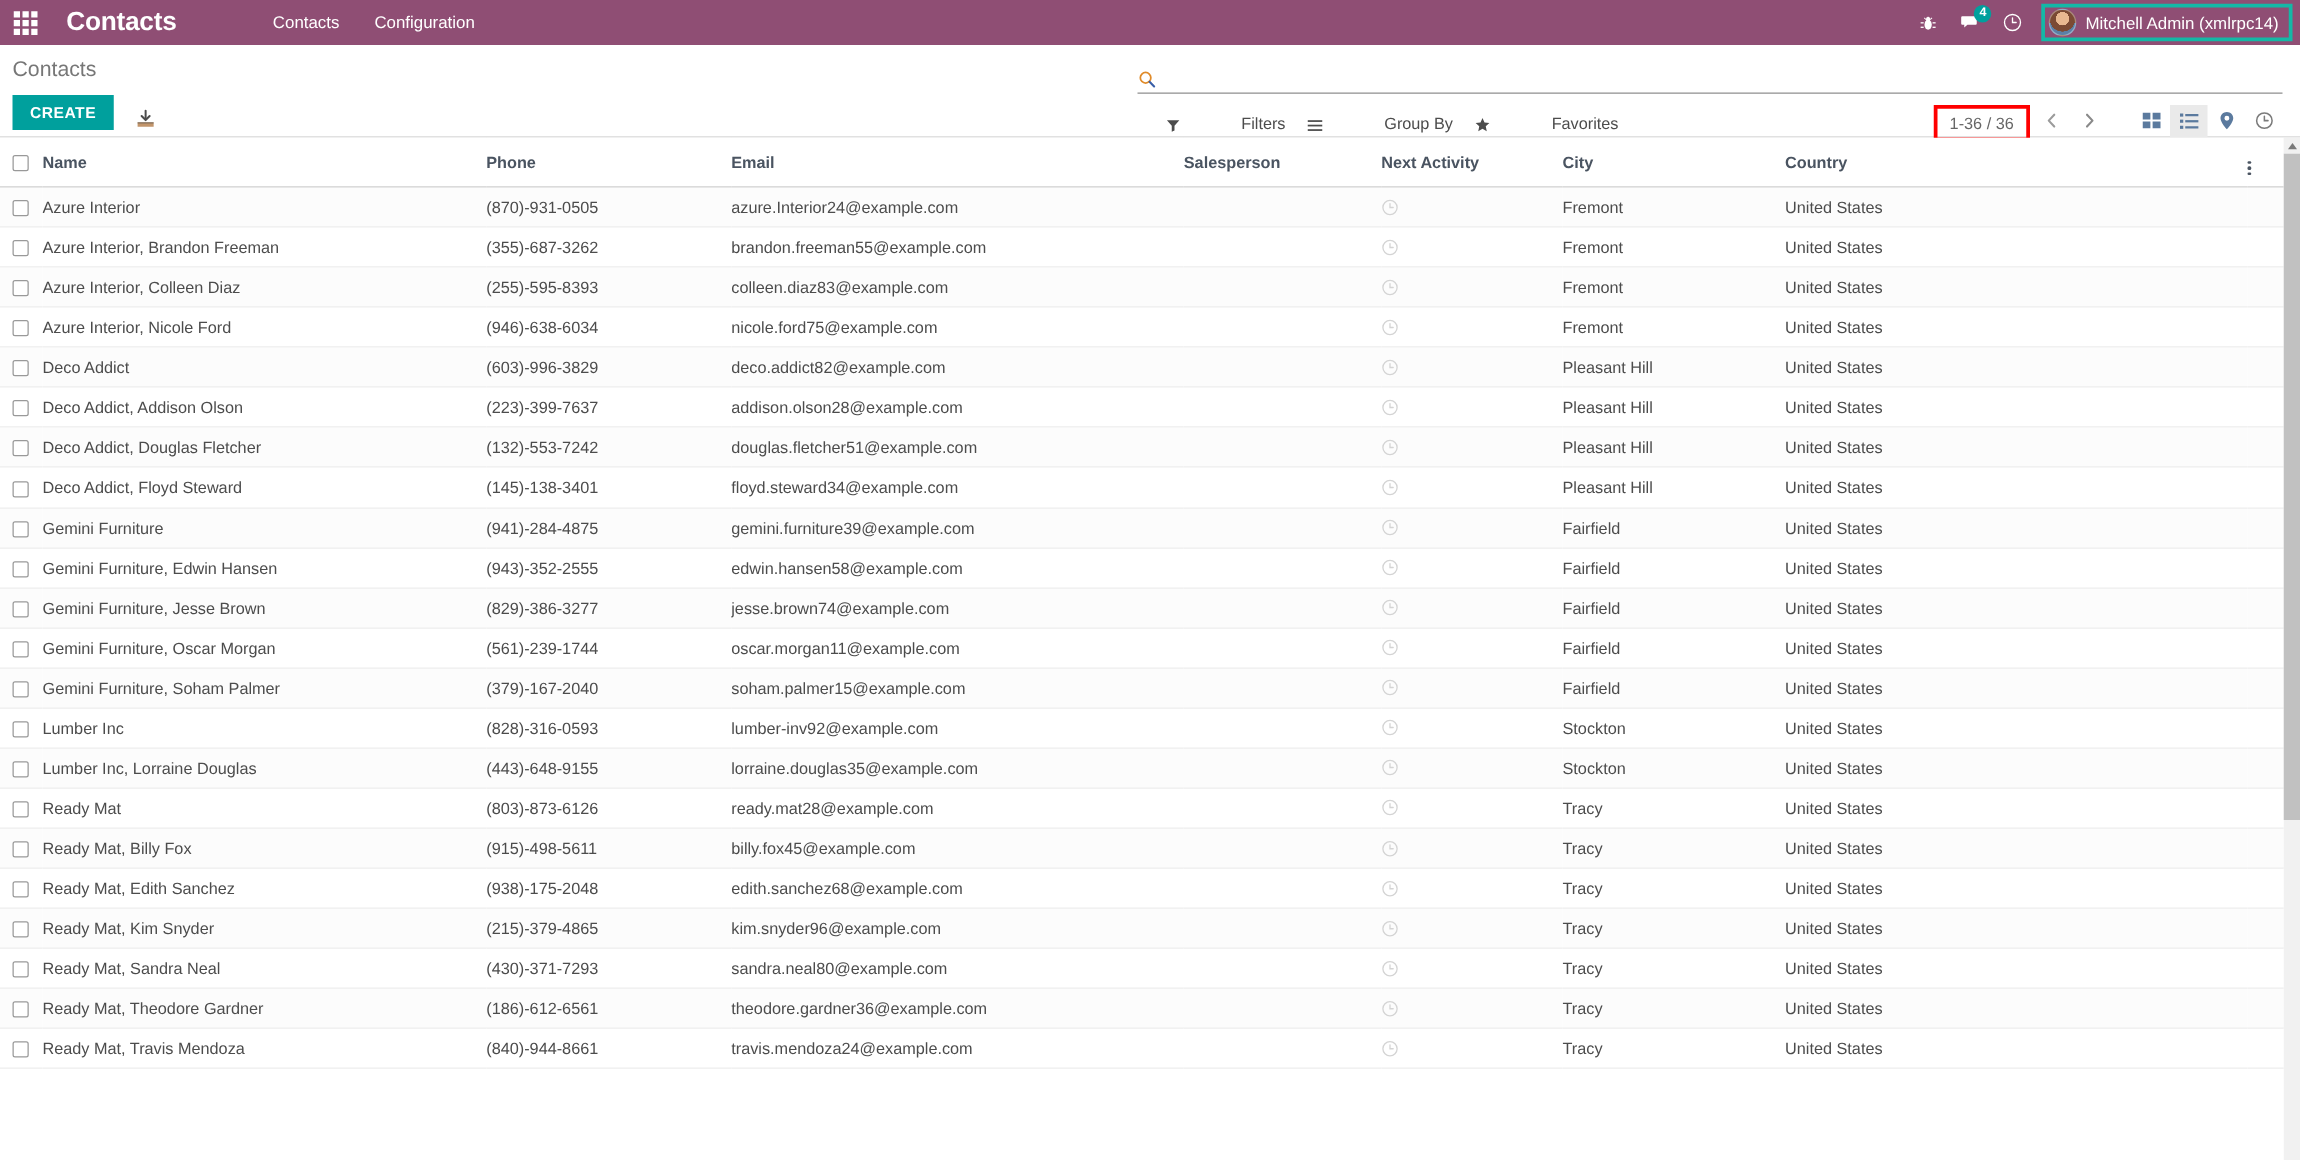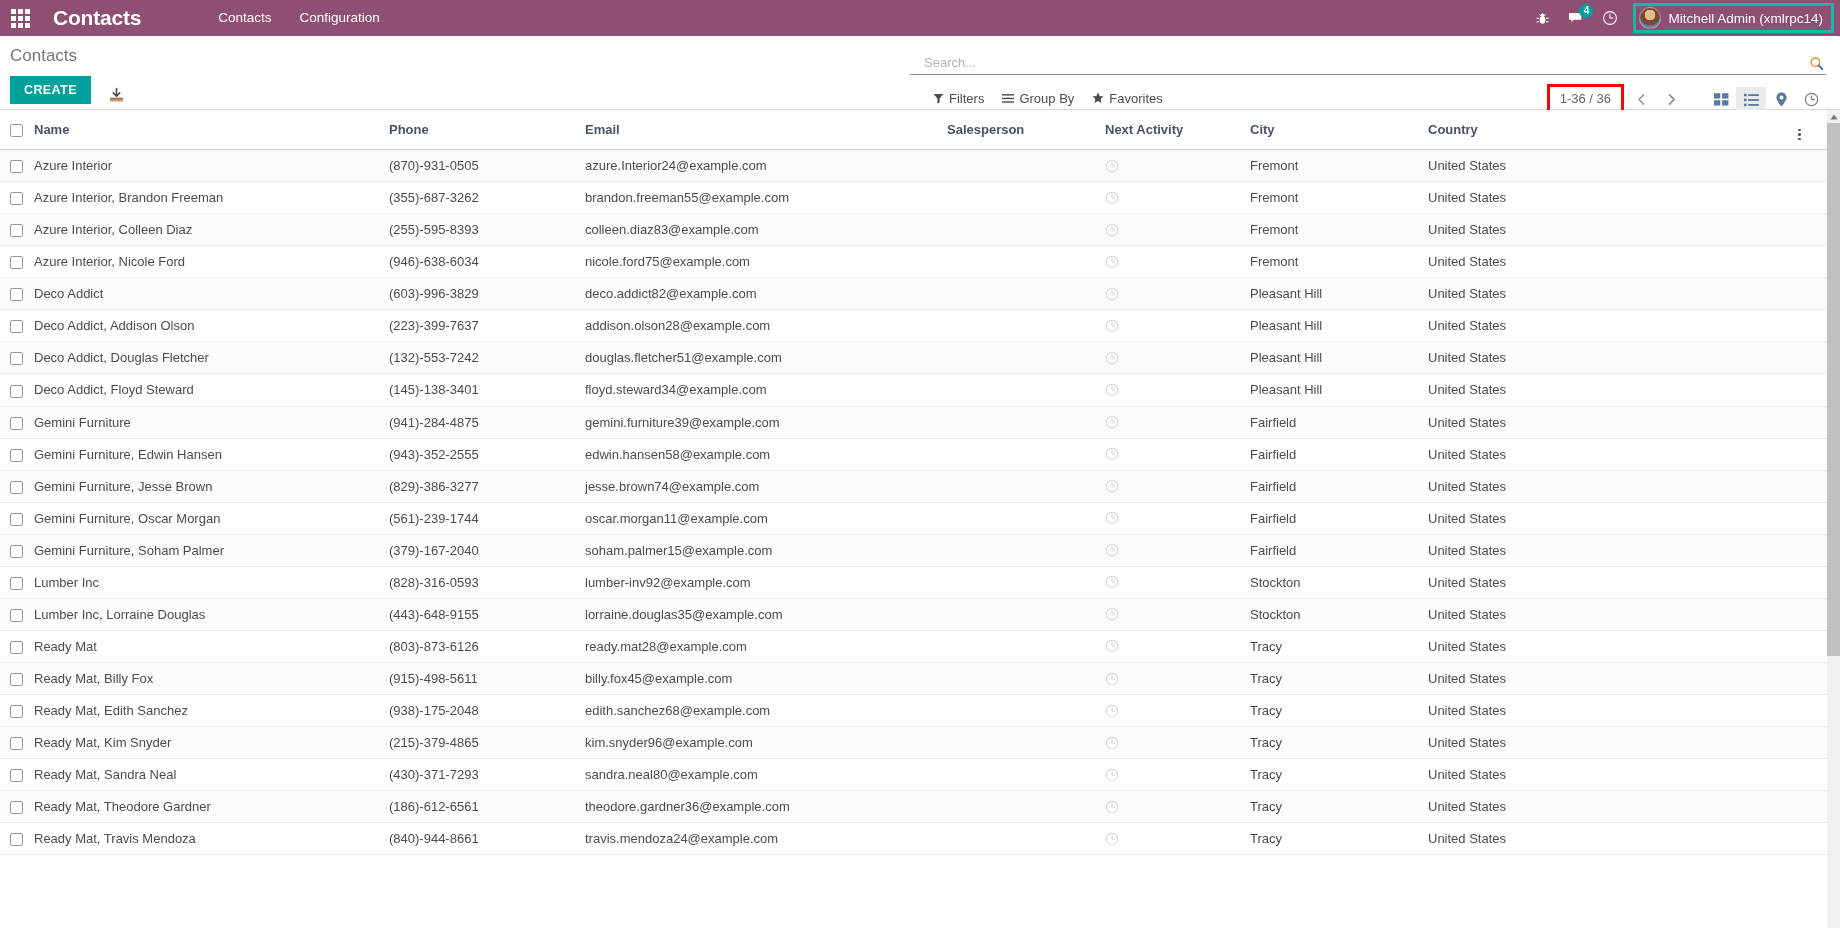--- a/index.html
+++ b/index.html
@@ -115,27 +115,27 @@
   }
   .search-input::placeholder { color: #b3b3b3; }
   .search-icon { padding: 0 2px 3px 0; display: flex; cursor: pointer; }
 
   .cp-bottom {
     display: flex; align-items: center;
     margin-top: 8px; height: 30px;
   }
   .filter-group { display: flex; align-items: center; margin-left: 14px; }
   .filter-btn {
-    display: flex; align-items: center;
+    display: flex; align-items: flex-end;
     font-size: 13px; color: #4c4c4c;
-    padding: 4px 9px; cursor: pointer; white-space: nowrap;
+    padding: 4px 9px; cursor: pointer; white-space: nowrap; gap: 44px;
   }
   .filter-btn .fi { margin-right: 5px; display: flex; }
 
-  .pager-area { margin-left: auto; display: flex; align-items: flex-end; }
+  .pager-area { margin-left: auto; display: flex; align-items: flex-start; }
   .pager-count {
     font-size: 13px; color: #666666;
     border: 3px solid #ff0000;
     padding: 4px 10px; cursor: pointer; white-space: nowrap;
   }
   .pager-arrow {
     width: 26px; height: 26px;
     display: flex; align-items: center; justify-content: center;
     cursor: pointer; margin-left: 4px;
   }
@@ -276,21 +276,20 @@
           <path d="M5.6 6.2 L9 9.6 L12.4 6.2" stroke="#4c4c4c" stroke-width="1.7" fill="none" stroke-linecap="round" stroke-linejoin="round"></path>
           <path d="M2.2 11.4 h13.6 v3.9 H2.2 z" fill="#c2956b"></path>
           <path d="M2.2 11.4 h13.6 v1.1 H2.2 z" fill="#4c4c4c" opacity="0.55"></path>
         </svg>
       </span>
     </div>
   </div>
 
   <div class="cp-right">
     <div class="search-wrap">
-      <input class="search-input" type="text" placeholder="Search..." style="">
       <span class="search-icon">
         <svg width="15" height="15" viewBox="0 0 16 16" fill="none">
           <circle cx="6.9" cy="6.6" r="4.5" stroke="#e08b2a" stroke-width="1.5"></circle>
           <path d="M10.3 10.1 L14.2 14.0" stroke="#3a5fa8" stroke-width="1.8" stroke-linecap="round"></path>
         </svg>
       </span>
     </div>
 
     <div class="cp-bottom">
       <div class="filter-group">

